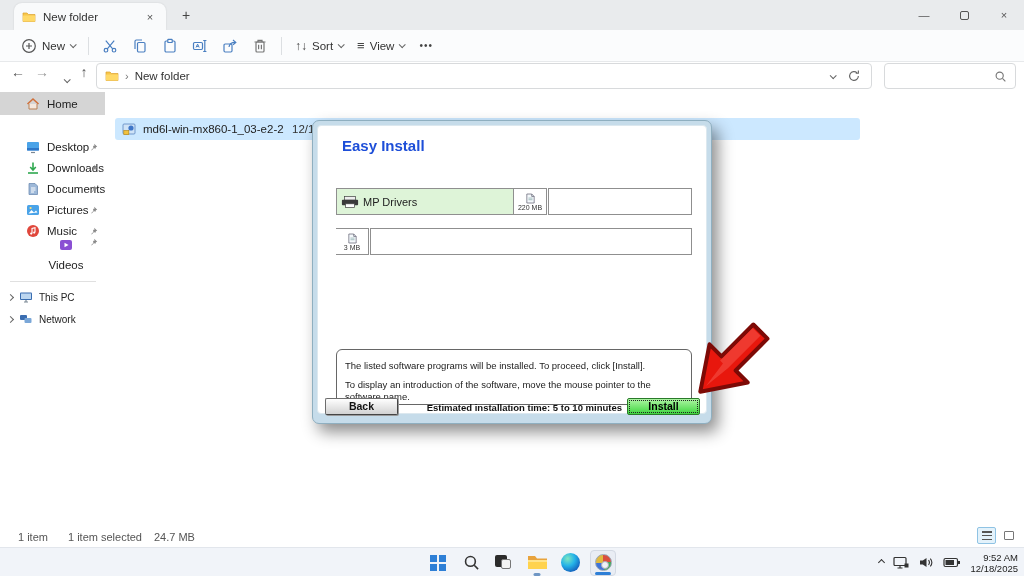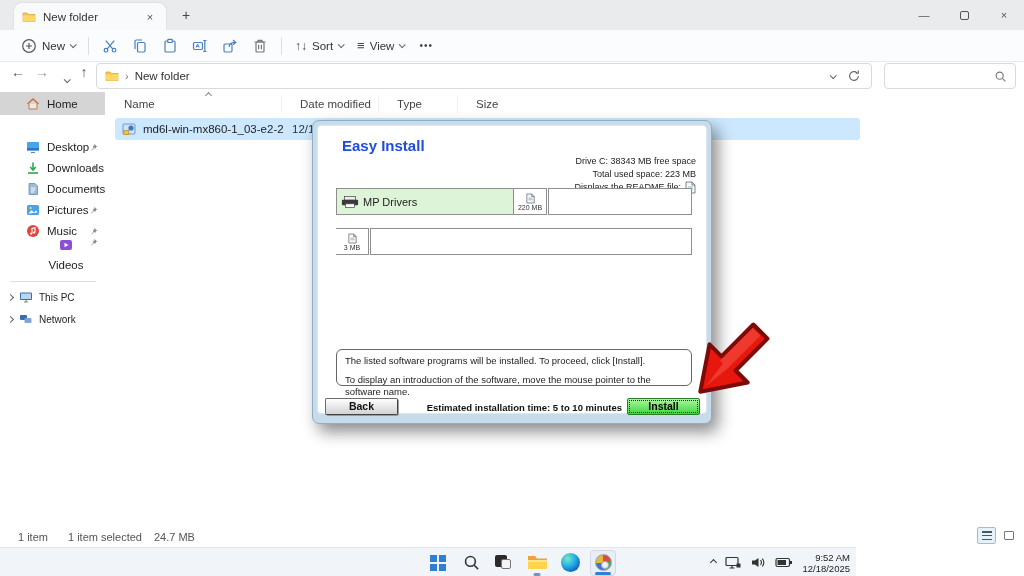--- a/index.html
+++ b/index.html
@@ -84,40 +84,40 @@
   .dlg-info { position:absolute; right:10px; top:29px; text-align:right; font-size:9px; color:#222; line-height:13px; }
   .dlg-info .rline { display:flex; align-items:center; justify-content:flex-end; gap:4px; }
   .sw-row { position:absolute; left:18px; width:356px; height:27px; display:flex; }
   .sw-name { width:178px; border:1px solid #8f8f8f; display:flex; align-items:center; gap:4px; padding-left:4px;
              font-size:11px; color:#222; }
   .sw-row1 .sw-name { background:#def4d8; }
   .sw-row2 .sw-name { background:#d8f1f8; }
   .sw-size { width:33px; border:1px solid #8f8f8f; border-left:none; background:#fff;
              display:flex; flex-direction:column; align-items:center; justify-content:center; font-size:7px; color:#333; }
   .sw-desc { flex:1; border:1px solid #8f8f8f; border-left:1px solid #8f8f8f; margin-left:1px; background:#fff; }
-  .msgbox { position:absolute; left:18px; top:223px; width:356px; height:37px; border:1px solid #666;
-            border-radius:6px; padding:5px 8px; font-size:9.5px; color:#222; line-height:12px; }
+  .msgbox { position:absolute; left:18px; top:223px; width:356px; height:56px; border:1px solid #666;
+            border-radius:6px; padding:10px 8px; font-size:9.5px; color:#222; line-height:12px; }
   .msgbox p + p { margin-top:7px; }
   .btn-back { position:absolute; left:7px; top:272px; width:73px; height:17px;
               background:linear-gradient(#fefefe,#d2d2d2); border:1px solid #6d6d6d;
               border-right-color:#454545; border-bottom-color:#454545; border-radius:2px;
               font-size:10.5px; font-weight:bold; color:#111; text-align:center; line-height:15px;
               box-shadow:1px 1px 0 #9a9a9a; }
   .dlg-est { position:absolute; right:84px; top:276px; font-size:9.5px; font-weight:bold; color:#111; white-space:nowrap; }
   .btn-install { position:absolute; right:6px; top:272px; width:73px; height:17px;
                  background:linear-gradient(#aef5a4,#3ed63e); border:1px solid #2a7a2a; border-radius:2px;
                  outline:1px dotted #222; outline-offset:-3px;
                  font-size:10.5px; font-weight:bold; color:#000; text-align:center; line-height:15px; }
 
   
   .red-arrow { position:absolute; left:699px; top:316px; width:62px; height:92px;
                transform:rotate(45deg); z-index:9; }
 
   
-  .taskbar { position:absolute; left:0; top:547px; width:856px; height:29px; background:#f1f4f9; border-top:1px solid #e2e6ec;padding-left:17px; }
+  .taskbar { position:absolute; left:0; top:547px; width:1024px; height:29px; background:#f1f4f9; border-top:1px solid #e2e6ec;padding-left:17px; }
   .tb-center { position:absolute; left:425px; top:0; height:29px; display:flex; align-items:center; gap:7px; }
   .task-icon { position:relative; width:26px; height:26px; display:flex; align-items:center; justify-content:center; border-radius:4px; }
   .task-icon.active { background:#e9edf4; border:1px solid #d3d9e3; }
   .winlogo { width:16px; height:16px; display:grid; grid-template-columns:7px 7px; grid-template-rows:7px 7px; gap:2px; }
   .winlogo i { background:#2e7fd6; display:block; }
   .tv-back { position:absolute; left:4px; top:5px; width:12px; height:12px; background:#2b2b2b; border-radius:2px; }
   .tv-front { position:absolute; left:10px; top:9px; width:10px; height:10px; background:#f4f4f4; border:1px solid #777; border-radius:2px; }
   .edgeball { width:19px; height:19px; border-radius:50%;
               background:radial-gradient(circle at 35% 30%, #7ee6c0 0%, #24b3e8 40%, #1566c0 75%, #0b4ea8 100%); }
   .disc { width:17px; height:17px; border-radius:50%; position:relative;
@@ -337,35 +337,20 @@
     <div class="tree-item" style="top:219px;">
       <span class="chev right"></span>
       <svg class="sicon" viewBox="0 0 14 14">
         <rect x="1" y="3" width="7" height="5" rx="1" fill="#3a6db0"></rect>
         <rect x="5.5" y="6" width="7" height="5" rx="1" fill="#7aa7d8"></rect>
       </svg>
       <span>Network</span>
     </div>
   </div>
 
-  <div class="headers">
-    <div class="hcol first" style="width:175px;">
-      <span>Name</span>
-      <span class="chev up sort-caret" style="border-color:#888;"></span>
-    </div>
-    <div class="hcol" style="width:97px;">
-      <span>Date modified</span>
-    </div>
-    <div class="hcol" style="width:79px;">
-      <span>Type</span>
-    </div>
-    <div class="hcol" style="width:60px;">
-      <span>Size</span>
-    </div>
-  </div>
 
   <div class="filerow">
     <svg width="14" height="14" viewBox="0 0 14 14">
       <rect x="1" y="2" width="12" height="10" rx="1" fill="#cfe3f7" stroke="#5b87c0" stroke-width=".8"></rect>
       <circle cx="9" cy="6" r="2.6" fill="#3f76c8"></circle>
       <rect x="1.8" y="8.6" width="5" height="4" fill="#f2c23d" stroke="#b88a1a" stroke-width=".7"></rect>
     </svg>
     <span>md6l-win-mx860-1_03-e2-2</span>
     <span class="filedate">12/18</span>
   </div>
@@ -384,32 +369,20 @@
       </span>
       <span class="vb">
         <span class="vsquare"></span>
       </span>
     </span>
   </div>
 
   <div class="dialog">
     <div class="dialog-inner">
       <div class="dlg-title">Easy Install</div>
-      <div class="dlg-info">
-        <div>Drive C: 38343 MB free space</div>
-        <div>Total used space: 223 MB</div>
-        <div class="rline">
-          <span>Displays the README file:</span>
-          <svg width="11" height="13" viewBox="0 0 11 13">
-            <path d="M1 1h6l3 3v8H1z" fill="#f4f8fb" stroke="#667" stroke-width=".8"></path>
-            <path d="M7 1v3h3" fill="none" stroke="#667" stroke-width=".8"></path>
-            <path d="M3 6h5M3 8h5M3 10h4" stroke="#8aa" stroke-width=".8"></path>
-          </svg>
-        </div>
-      </div>
 
       <div class="sw-row sw-row1" style="top:62px;">
         <div class="sw-name">
           <svg width="18" height="14" viewBox="0 0 20 14">
             <rect x="4" y="1" width="12" height="4" fill="#eee" stroke="#444" stroke-width=".8"></rect>
             <rect x="1" y="4.5" width="18" height="6" rx="1" fill="#3a3a3a"></rect>
             <rect x="5" y="9" width="10" height="4" fill="#fff" stroke="#444" stroke-width=".8"></rect>
           </svg>
           <span>MP Drivers</span>
         </div>

